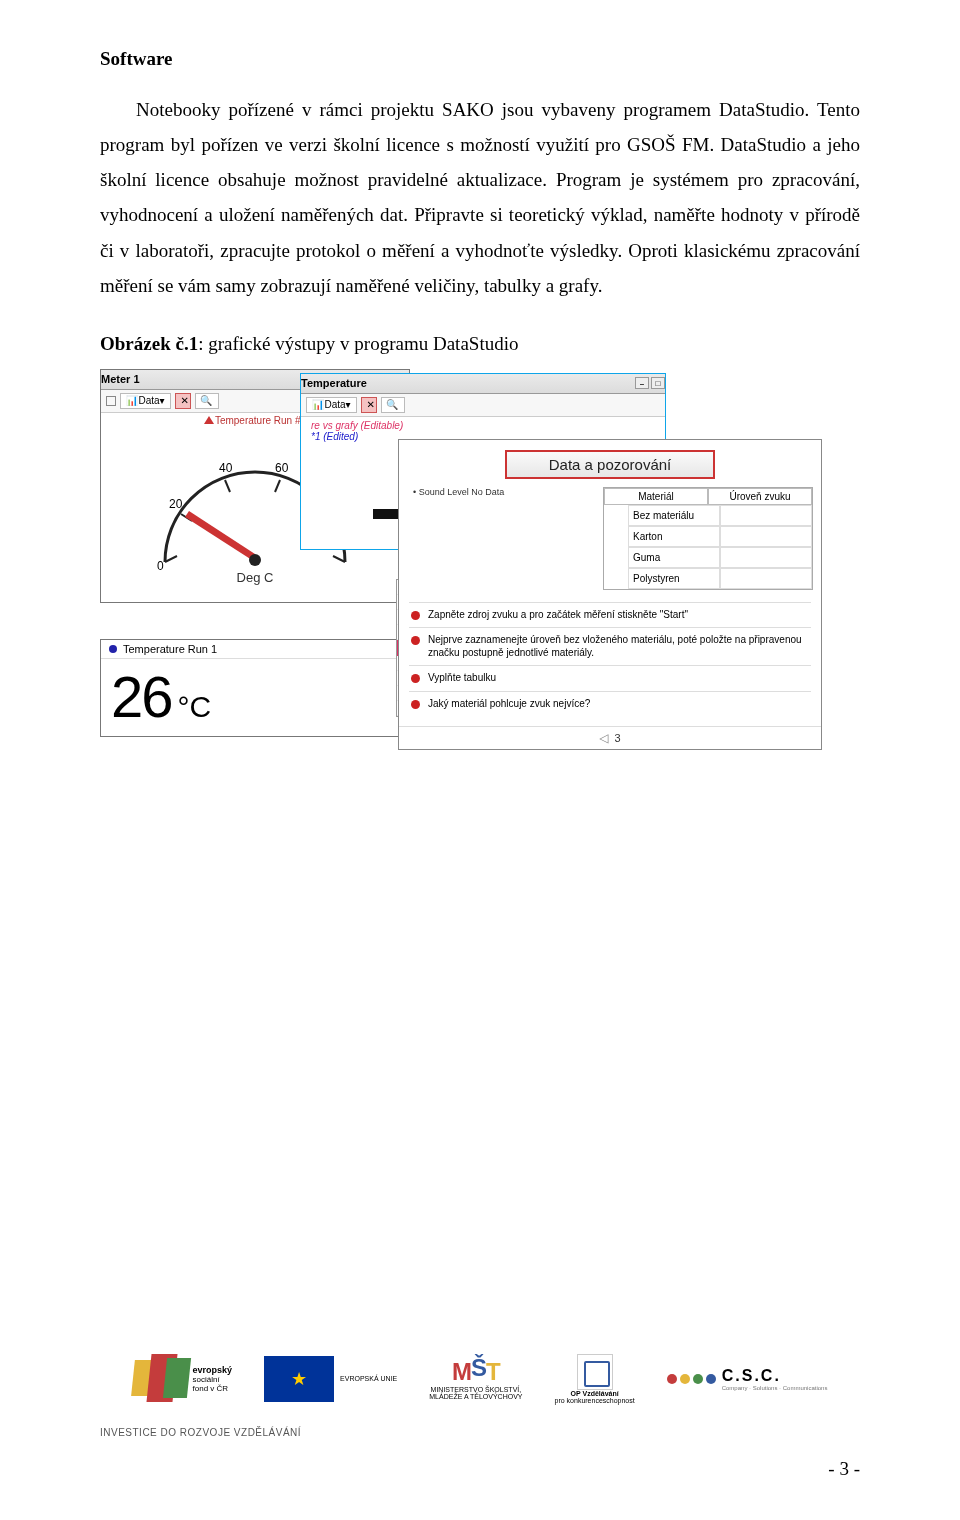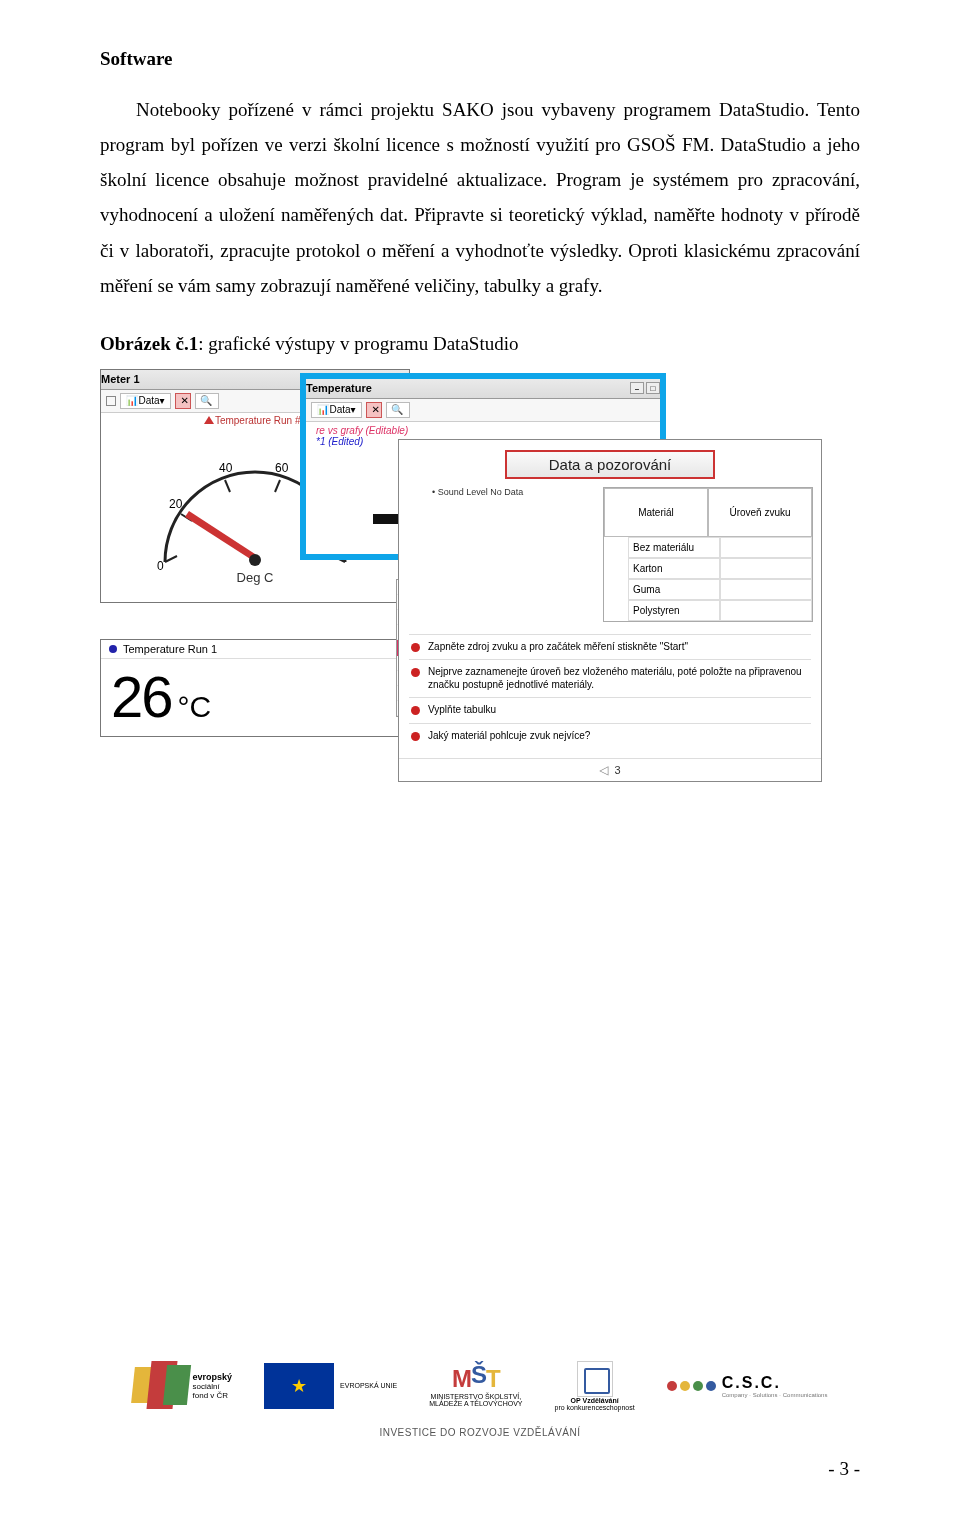--- a/index.html
+++ b/index.html
@@ -105,21 +105,21 @@
   }
   .vals-col .vc { padding:1px 6px; border-bottom:1px solid #eee; color:#a06000;}
   .vals-col .vc.sel { border:1px solid #d36; background:#ffe8f0;}
 
   
   .win-temp {
     position:absolute;
     left: 200px; top: 4px;
     width: 366px;
     background:#fff;
-    border:6px solid #0ea5e9;
+    border:1px solid #0ea5e9;
     font-family: Arial, sans-serif;
     font-size:11px;
   }
   .win-temp .meter-toolbar { background:#f7f7f7;}
   .temp-meta { padding:3px 10px; font-size:10px; font-style: italic; color:#22c;}
   .temp-meta .t2 { color:#d36; }
   .temp-center { text-align:center; font-style:italic; font-size:10px; color:#333; line-height:1.3; padding-bottom:4px;}
   .temp-display { display:flex; align-items:center; justify-content:center; gap:14px; padding: 14px 8px 10px;}
   .dashes { display:flex; gap:10px;}
   .dash { width:34px; height:10px; background:#111;}
@@ -139,25 +139,25 @@
     margin: 10px auto 8px;
     width: 210px;
     border: 2px solid #c33;
     background: linear-gradient(#fafafa,#e7e7e7);
     text-align:center;
     font-size: 15px;
     padding: 4px 0;
     color:#222;
   }
   .obs-top { display:flex; padding: 0 8px 6px; gap:0;}
-  .obs-left { flex:1;margin-left:19px; }
+  .obs-left { flex:1; }
   .obs-sound { font-size:9px; color:#333; padding-left:6px; }
   .obs-table { width: 210px; border:1px solid #aaa; font-size:10px;}
   .obs-table .h { display:flex; }
-  .obs-table .h > div { flex:1; border:1px solid #bbb; padding:18px 4px; text-align:center; background:#fff;}
+  .obs-table .h > div { flex:1; border:1px solid #bbb; padding:2px 4px; text-align:center; background:#fff;}
   .obs-table .r { display:flex;padding-left:24px; }
   .obs-table .r > div { flex:1; border:1px solid #ddd; padding:4px 4px; background:#fff; min-height:18px;}
   .obs-steps { padding: 6px 10px 10px; }
   .obs-step { display:flex; gap:8px; border-top:1px solid #ddd; padding:6px 2px; font-size:10px; line-height:1.25;}
   .obs-dot { width:9px;height:9px;border-radius:50%;background:#c22;flex-shrink:0;margin-top:2px;}
   .obs-pager { text-align:center; border-top:1px solid #ddd; padding:4px 0; font-size:11px; color:#333; display:flex; justify-content:center; gap:6px; align-items:center;}
   .pg-arrow { color:#888; font-size:12px;}
 
   
   .footer {
@@ -191,21 +191,21 @@
   .eu-box { display:flex; align-items:center; gap:6px;}
   .msmt { display:flex; flex-direction:column; align-items:center; font-family:Arial,sans-serif; font-size:7px;}
   .msmt-logo { font-size:24px; font-weight:bold; letter-spacing:-1px;}
   .msmt-logo .m1{color:#c43c3c;} .msmt-logo .m2{color:#345aa0;position:relative;top:-4px;} .msmt-logo .m3{color:#e4b63b;}
   .opvz { display:flex; flex-direction:column; align-items:center; font-family:Arial,sans-serif;font-size:7px;}
   .opvz-sq { width:36px;height:36px;background:#fff;border:1px solid #ccc;position:relative;}
   .opvz-sq::before{content:"";position:absolute;left:6px;top:6px;width:22px;height:22px;border:2px solid #345aa0;border-radius:2px;}
   .csc { font-family:Arial,sans-serif; font-size:8px; display:flex; align-items:center; gap:6px;}
   .csc-dots { display:flex; gap:3px;}
   .csc-dots span{width:10px;height:10px;border-radius:50%;}
-  .footer-caption { text-align:center; font-family:Arial,sans-serif; font-size:10px; color:#555; margin-top:16px; letter-spacing:0.5px;}
+  .footer-caption { font-family:Arial,sans-serif; font-size:10px; color:#555; margin-top:23px; letter-spacing:0.5px;}
 </style>
 </head>
 <body>
 
 <div class="heading">Software</div>
 
 <p class="para">Notebooky pořízené v rámci projektu SAKO jsou vybaveny programem DataStudio. Tento program byl pořízen ve verzi školní licence s možností využití pro GSOŠ FM. DataStudio a jeho školní licence obsahuje možnost pravidelné aktualizace. Program je systémem pro zpracování, vyhodnocení a uložení naměřených dat. Připravte si teoretický výklad, naměřte hodnoty v přírodě či v laboratoři, zpracujte protokol o měření a vyhodnoťte výsledky. Oproti klasickému zpracování měření se vám samy zobrazují naměřené veličiny, tabulky a grafy.</p>
 
 <p class="caption">
   <span class="bold">Obrázek č.1</span><span>: grafické výstupy v programu DataStudio</span>

